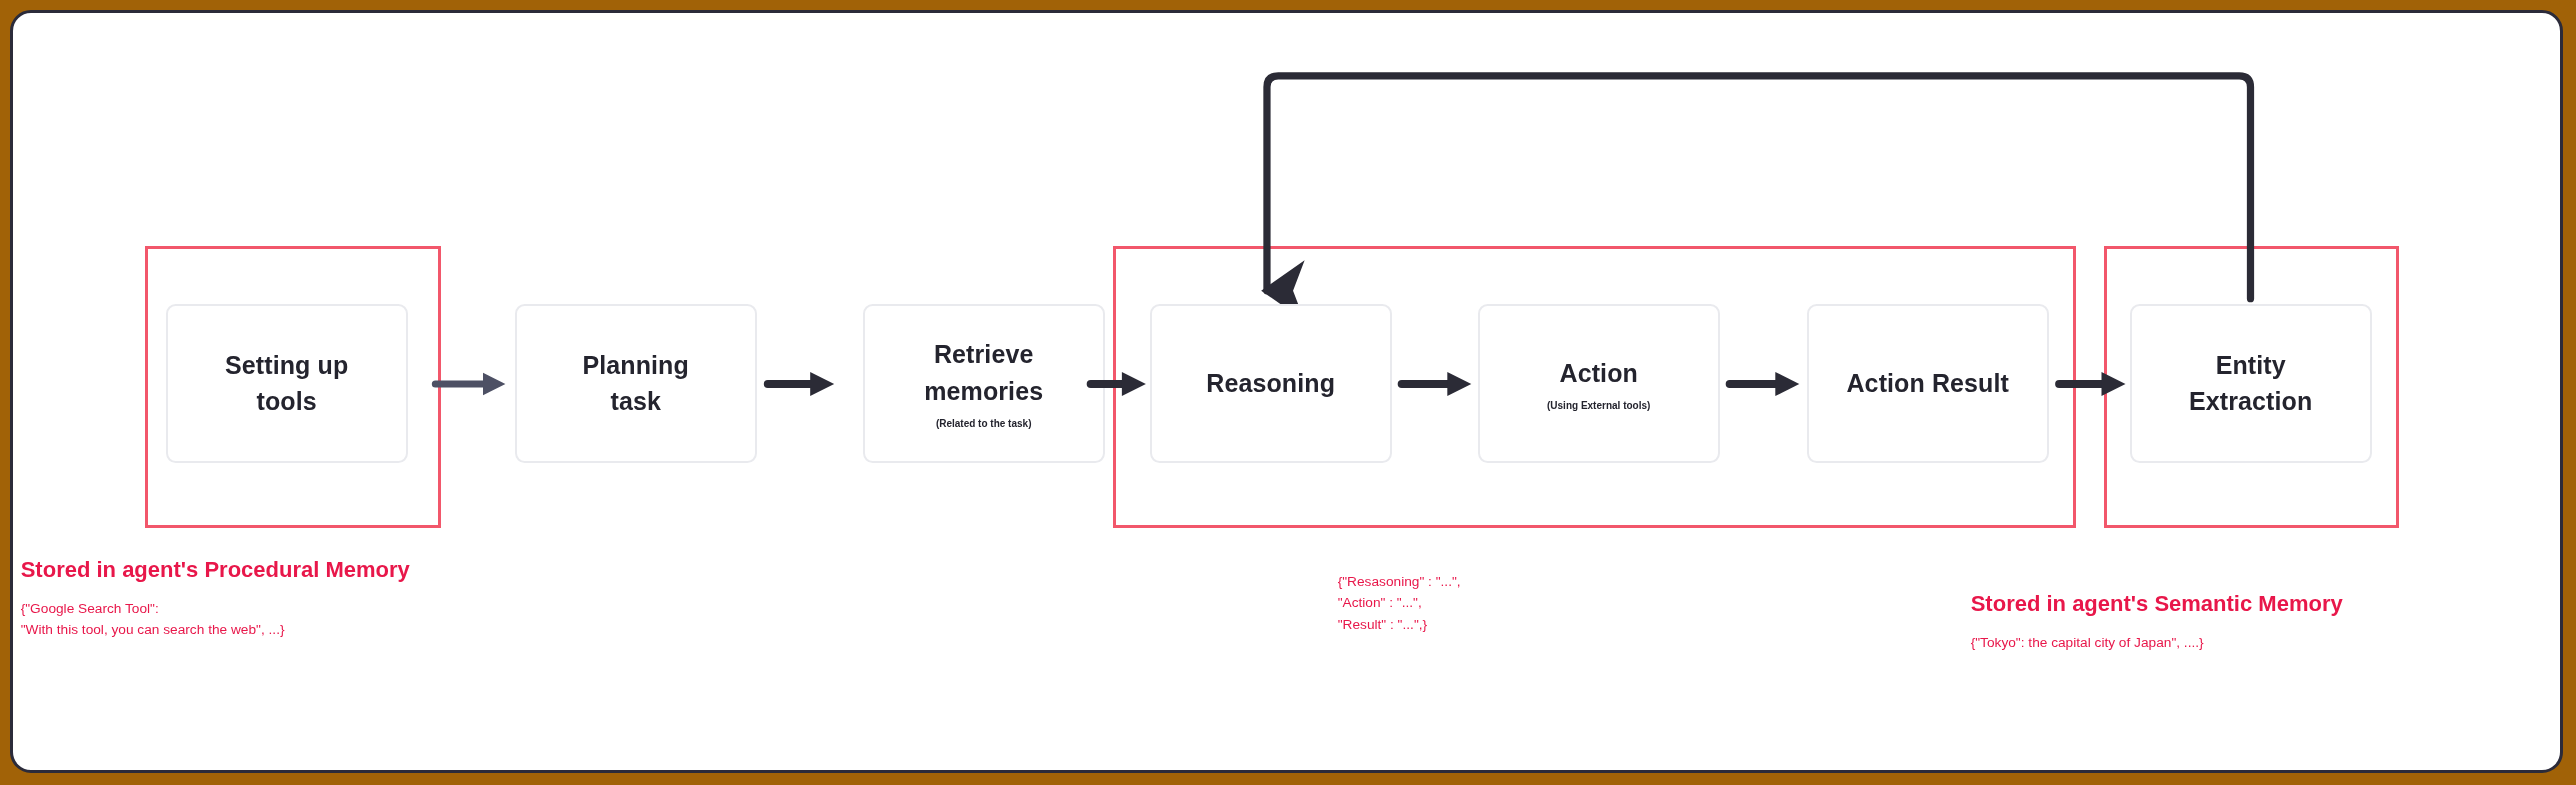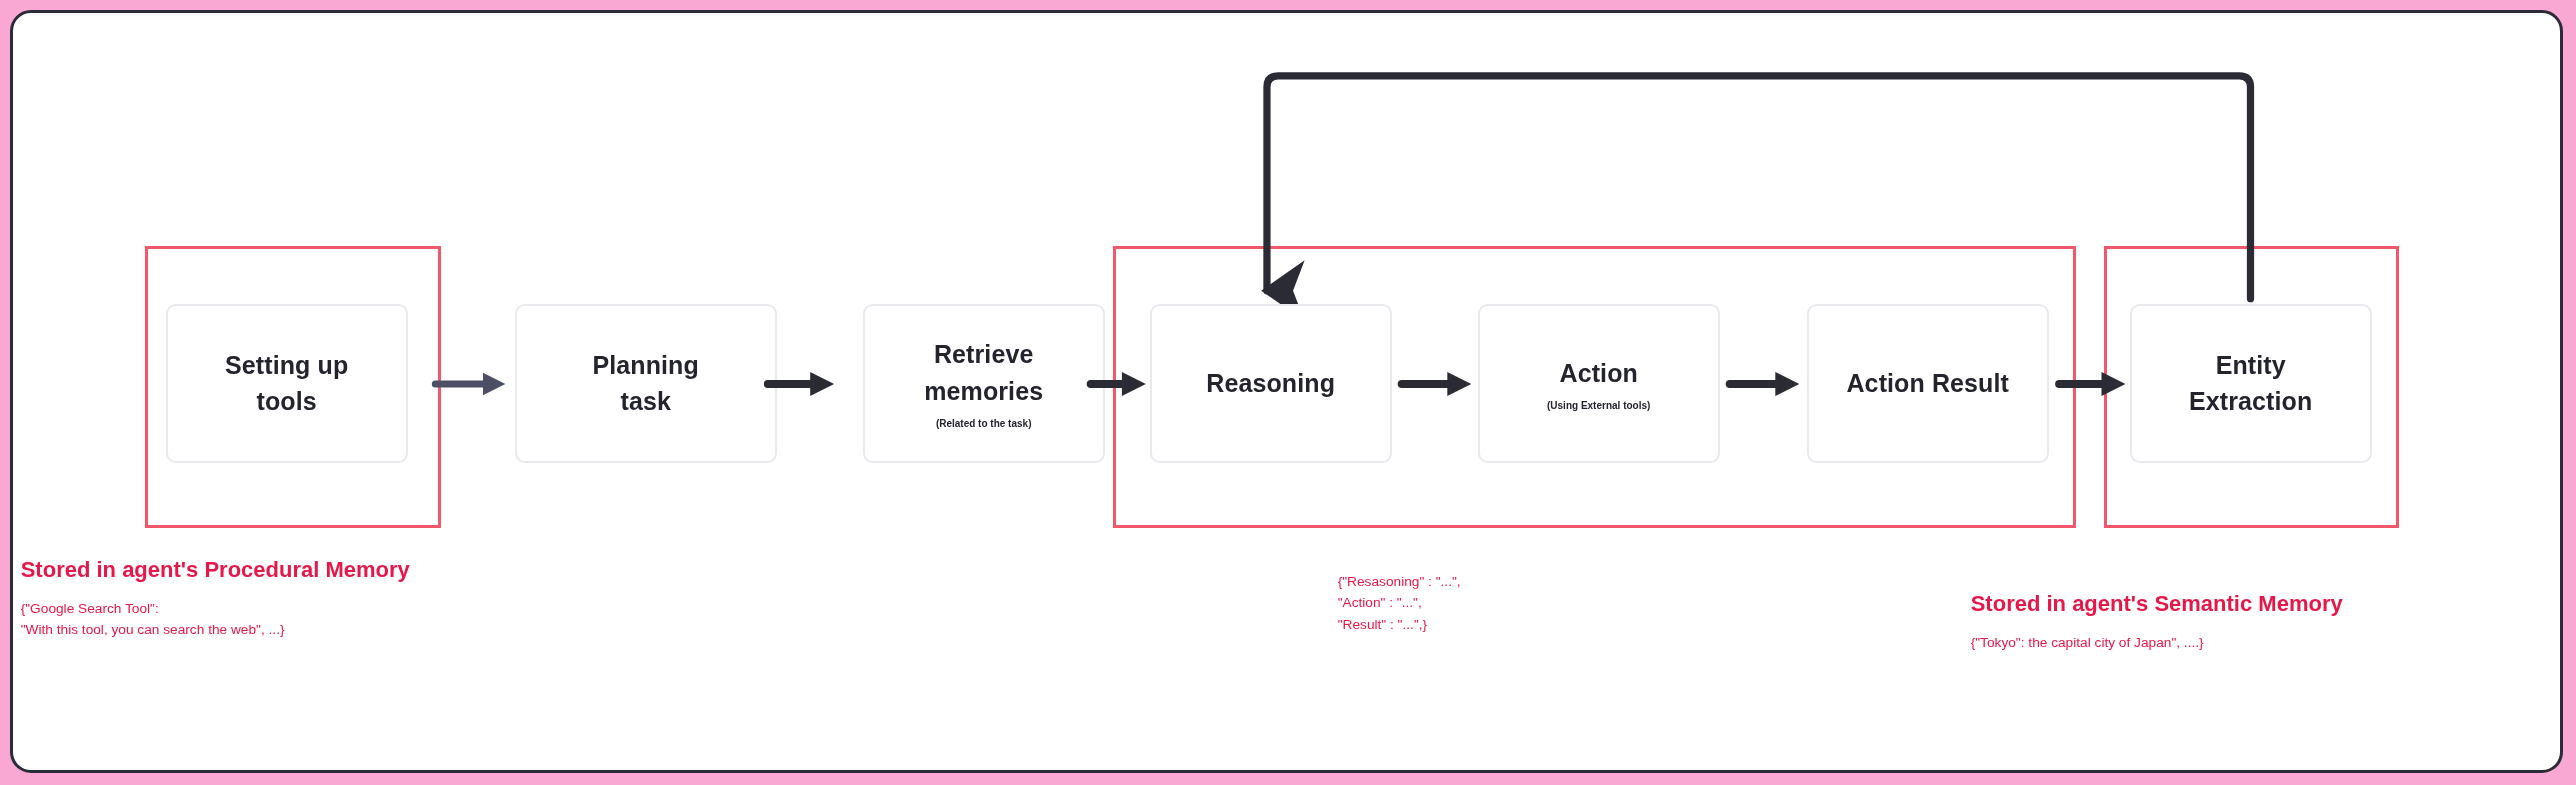--- a/index.html
+++ b/index.html
@@ -8,21 +8,21 @@
     padding: 0;
     background: #000000;
     width: 2576px;
     height: 786px;
     overflow: hidden;
   }
   #root {
     position: relative;
     width: 2576px;
     height: 786px;
-    background: #f9a8d4;
+    background: #a16207;
     font-family: "Liberation Sans", sans-serif;
   }
   
   #canvas {
     position: absolute;
     left: 9.7px;
     top: 9.7px;
     width: 2553px;
     height: 763px;
     background: #ffffff;
@@ -128,21 +128,21 @@
         </marker>
       </defs>
       <path d="M 2780 355 L 2780 92 Q 2780 78 2766 78 L 1572 78 Q 1558 78 1558 92 L 1558 345" fill="none" stroke="#2b2b36" stroke-width="9" stroke-linecap="round" marker-end="url(#fb-head)"></path>
     </svg>
 
     <div class="step-box" style="left:153px; top:291px; width:242px; height:159px;">
       <div class="step-title">Setting up
 tools</div>
     </div>
 
-    <div class="step-box" style="left:502px; top:291px; width:262px; height:159px;">
+    <div class="step-box" style="left:502px; top:291px; width:242px; height:159px;">
       <div class="step-title">Planning
 task</div>
     </div>
 
     <div class="step-box" style="left:850px; top:291px; width:242px; height:159px;">
       <div class="step-title">Retrieve
 memories</div>
       <div class="step-sub">(Related to the task)</div>
     </div>
 

